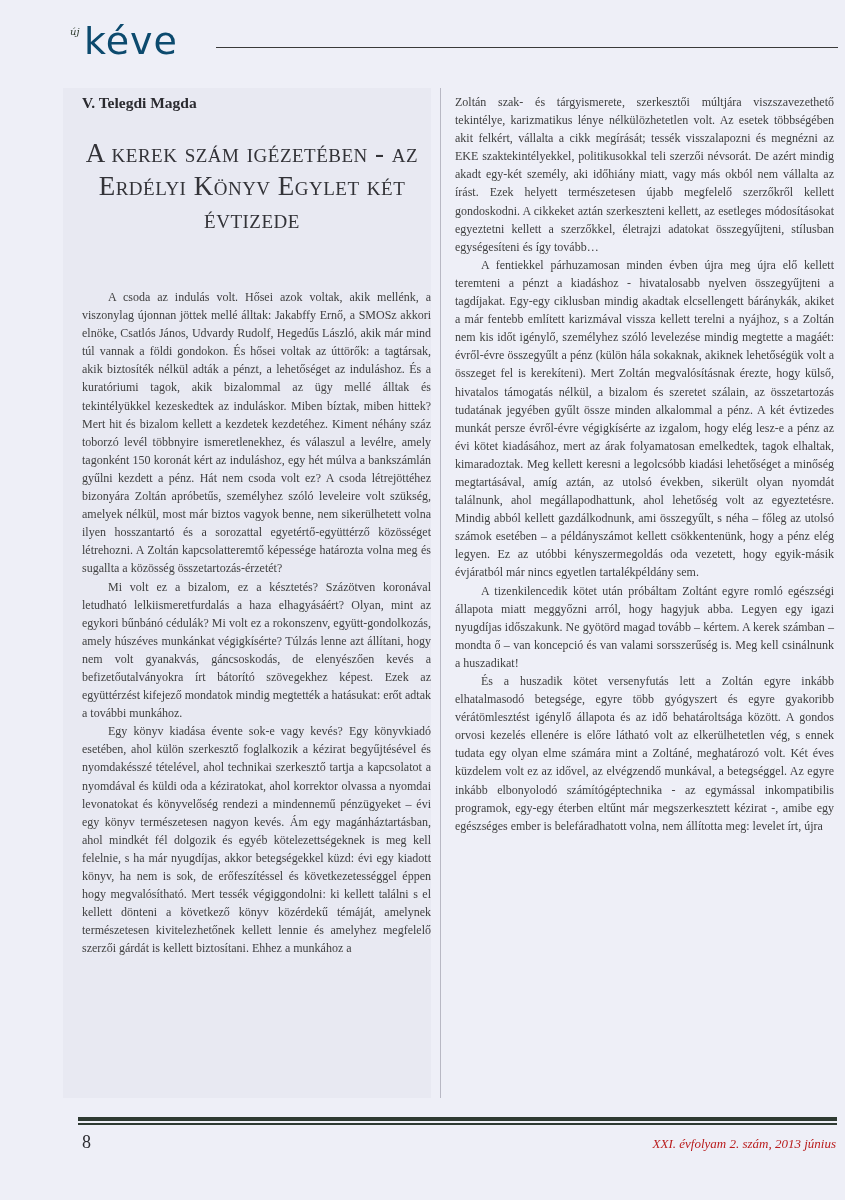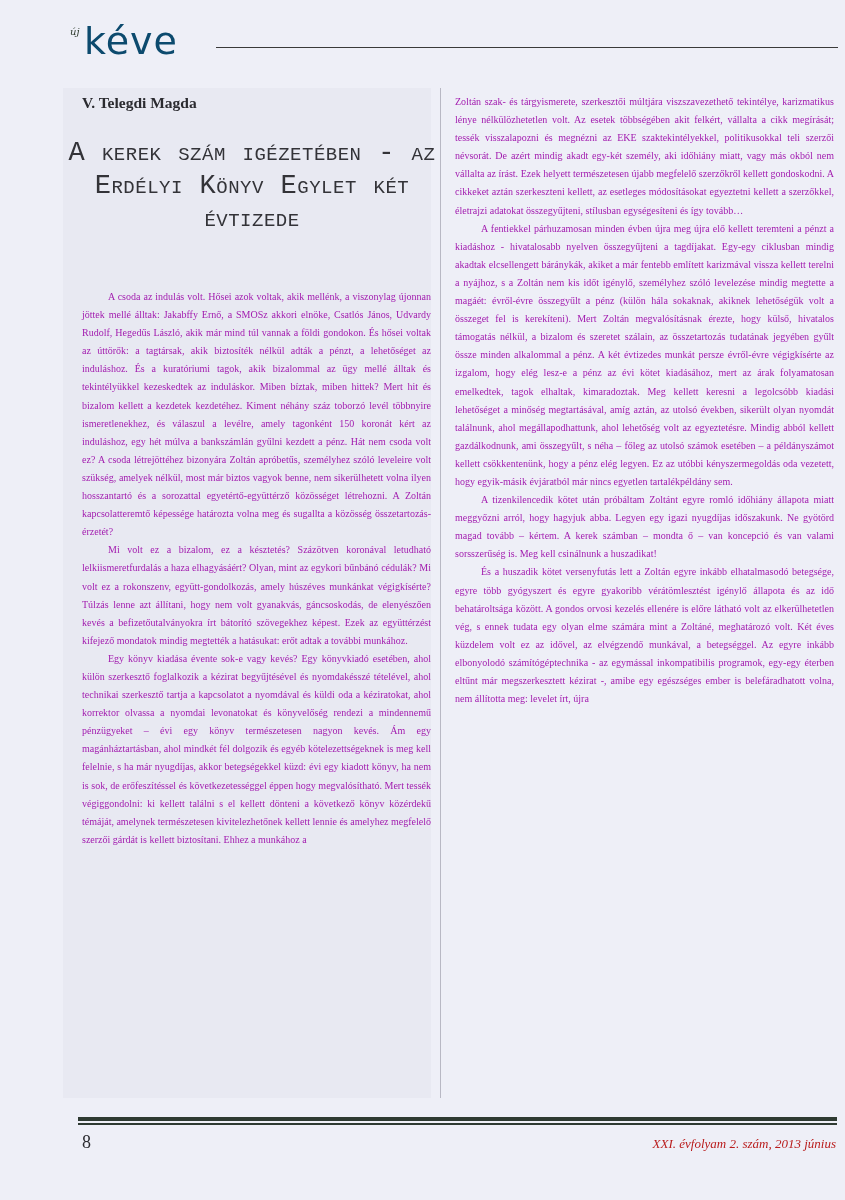--- a/index.html
+++ b/index.html
@@ -10,22 +10,22 @@
       font-family: "Liberation Serif", "DejaVu Serif", serif;
       color: #2a2a2e;
     }
     .header { position: absolute; left: 68px; top: 18px; width: 770px; height: 50px; }
     .logo-small { position: absolute; left: 2px; top: 8px; font-size: 10px; font-style: italic; color: #2d3a2d; font-family: "DejaVu Serif", serif; }
     .logo-main { position: absolute; left: 16px; top: 3px; font-size: 38px; color: #0c4a6e; font-family: "DejaVu Sans", sans-serif; letter-spacing: 1px; line-height: 40px; }
     .header-rule { position: absolute; left: 148px; top: 29px; right: 0; height: 1px; background: #3a3a3a; }
     .left-bg { position: absolute; left: 63px; top: 88px; width: 368px; height: 1010px; background: #e8e9f2; }
     .col-divider { position: absolute; left: 440px; top: 88px; width: 1px; height: 1010px; background: #b8b8c4; }
     .author { position: absolute; left: 82px; top: 94px; font-size: 15.5px; font-weight: bold; color: #2b2b30; text-align: right; }
-    .title { position: absolute; left: 66px; top: 137px; width: 372px; text-align: center; font-family: Liberation Mono, monospace; font-variant: small-caps; font-size: 27px; line-height: 33px; color: #333338; letter-spacing: 0.5px; }
-    .col { position: absolute; font-size: 10px; line-height: 18.1px; text-align: justify; color: #a21caf; }
+    .title { position: absolute; left: 66px; top: 137px; width: 372px; text-align: center; font-family: Liberation Serif, serif; font-variant: small-caps; font-size: 27px; line-height: 33px; color: #333338; letter-spacing: 0.5px; }
+    .col { position: absolute; font-size: 12px; line-height: 18.1px; text-align: justify; color: #404040; }
     .col p { margin: 0; text-indent: 26px; }
     .col p.noindent { text-indent: 0; }
     .col-left { left: 82px; top: 263px; width: 349px; margin-top: 25px; }
     .col-right { left: 455px; top: 93px; width: 379px; }
     .footer-rule-thick { position: absolute; left: 78px; right: 8px; top: 1117px; height: 4px; background: #2e3a32; }
     .footer-rule-thin { position: absolute; left: 78px; right: 8px; top: 1123px; height: 2px; background: #2e3a32; }
     .page-number { position: absolute; left: 82px; top: 1132px; font-size: 18px; color: #2b2b30; }
     .issue-info { position: absolute; right: 9px; top: 1136px; font-size: 13px; font-style: italic; color: #b91c1c; }
   </style>
 </head>
@@ -45,20 +45,20 @@
 
 <div class="col col-left">
   <p>A csoda az indulás volt. Hősei azok voltak, akik mellénk, a viszonylag újonnan jöttek mellé álltak: Jakabffy Ernő, a SMOSz akkori elnöke,  Csatlós János, Udvardy Rudolf, Hegedűs László, akik már mind túl vannak a földi gondokon. És hősei voltak az úttörők: a tagtársak, akik biztosíték nélkül adták a pénzt, a lehetőséget az induláshoz. És a kuratóriumi tagok, akik bizalommal az ügy mellé álltak és tekintélyükkel kezeskedtek az induláskor. Miben bíztak, miben hittek? Mert hit és bizalom kellett a kezdetek kezdetéhez. Kiment néhány száz toborzó levél többnyire ismeretlenekhez, és válaszul a levélre, amely tagonként 150 koronát kért az induláshoz, egy hét múlva a bankszámlán gyűlni kezdett a pénz. Hát nem csoda volt ez? A csoda létrejöttéhez bizonyára Zoltán apróbetűs, személyhez szóló leveleire volt szükség, amelyek nélkül, most már biztos vagyok benne, nem sikerülhetett volna ilyen hosszantartó és a sorozattal egyetértő-együttérző közösséget létrehozni. A Zoltán kapcsolatteremtő képessége határozta volna meg és sugallta a közösség összetartozás-érzetét?</p>
   <p>Mi volt ez a bizalom, ez a késztetés? Százötven koronával letudható lelkiismeretfurdalás a haza elhagyásáért? Olyan, mint az egykori bűnbánó cédulák? Mi volt ez a rokonszenv, együtt-gondolkozás, amely húszéves munkánkat végigkísérte? Túlzás lenne azt állítani, hogy nem volt gyanakvás, gáncsoskodás, de elenyészően kevés a befizetőutalványokra írt bátorító szövegekhez képest. Ezek az együttérzést kifejező mondatok mindig megtették a hatásukat: erőt adtak a további munkához.</p>
   <p>Egy könyv kiadása évente sok-e vagy kevés? Egy könyvkiadó esetében, ahol külön szerkesztő foglalkozik a kézirat begyűjtésével és nyomdakésszé tételével, ahol technikai szerkesztő tartja a kapcsolatot a nyomdával és küldi oda a kéziratokat, ahol korrektor olvassa a nyomdai levonatokat és könyvelőség rendezi a mindennemű pénzügyeket – évi egy könyv természetesen nagyon kevés. Ám egy magánháztartásban, ahol mindkét fél dolgozik és egyéb kötelezettségeknek is meg kell felelnie, s ha már nyugdíjas, akkor betegségekkel küzd: évi egy kiadott könyv, ha nem is sok, de erőfeszítéssel és következetességgel éppen hogy megvalósítható. Mert tessék végiggondolni: ki kellett találni s el kellett dönteni a következő könyv közérdekű témáját, amelynek természetesen kivitelezhetőnek kellett lennie és amelyhez megfelelő szerzői gárdát is kellett biztosítani. Ehhez a munkához a</p>
 </div>
 
 <div class="col col-right">
   <p class="noindent">Zoltán szak- és tárgyismerete, szerkesztői múltjára viszszavezethető tekintélye, karizmatikus lénye nélkülözhetetlen volt. Az esetek többségében akit felkért, vállalta a cikk megírását; tessék visszalapozni és megnézni az EKE szaktekintélyekkel, politikusokkal teli szerzői névsorát. De azért mindig akadt egy-két személy, aki időhiány miatt, vagy más okból nem vállalta az írást. Ezek helyett természetesen újabb megfelelő szerzőkről kellett gondoskodni. A cikkeket aztán szerkeszteni kellett, az esetleges módosításokat egyeztetni kellett a szerzőkkel, életrajzi adatokat összegyűjteni, stílusban egységesíteni és így tovább…</p>
   <p>A fentiekkel párhuzamosan minden évben újra meg újra elő kellett teremteni a pénzt a kiadáshoz - hivatalosabb nyelven összegyűjteni a tagdíjakat. Egy-egy ciklusban mindig akadtak elcsellengett báránykák, akiket a már fentebb említett  karizmával vissza kellett terelni a nyájhoz, s a Zoltán nem kis időt igénylő, személyhez szóló levelezése mindig megtette a magáét: évről-évre összegyűlt a pénz (külön hála sokaknak, akiknek lehetőségük volt a összeget fel is kerekíteni). Mert Zoltán megvalósításnak érezte, hogy külső, hivatalos  támogatás nélkül, a bizalom és szeretet szálain, az összetartozás tudatának jegyében gyűlt össze minden alkalommal a pénz. A két évtizedes munkát persze évről-évre végigkísérte az izgalom, hogy elég lesz-e a pénz az évi kötet kiadásához, mert az árak folyamatosan emelkedtek, tagok elhaltak, kimaradoztak. Meg kellett keresni a legolcsóbb kiadási lehetőséget a minőség megtartásával, amíg aztán, az utolsó években, sikerült olyan nyomdát találnunk, ahol megállapodhattunk, ahol lehetőség volt az egyeztetésre. Mindig abból kellett gazdálkodnunk, ami összegyűlt, s néha – főleg az utolsó számok esetében – a példányszámot kellett csökkentenünk, hogy a pénz elég legyen. Ez az utóbbi kényszermegoldás oda vezetett, hogy egyik-másik évjáratból már nincs egyetlen tartalékpéldány sem.</p>
-  <p>A tizenkilencedik kötet után próbáltam Zoltánt egyre romló időhiány állapota miatt meggyőzni arról, hogy hagyjuk abba. Legyen egy igazi nyugdíjas időszakunk. Ne gyötörd magad tovább – kértem. A kerek számban – mondta ő – van koncepció és van valami sorsszerűség is. Meg kell csinálnunk a huszadikat!</p>
+  <p>A tizenkilencedik kötet után próbáltam Zoltánt egyre romló egészségi állapota miatt meggyőzni arról, hogy hagyjuk abba. Legyen egy igazi nyugdíjas időszakunk. Ne gyötörd magad tovább – kértem. A kerek számban – mondta ő – van koncepció és van valami sorsszerűség is. Meg kell csinálnunk a huszadikat!</p>
   <p>És a huszadik kötet versenyfutás lett a Zoltán egyre inkább elhatalmasodó betegsége, egyre több gyógyszert és egyre gyakoribb vérátömlesztést igénylő állapota és az idő behatároltsága között. A gondos orvosi kezelés ellenére is előre látható volt az elkerülhetetlen vég, s ennek tudata egy olyan elme számára mint a Zoltáné, meghatározó volt. Két éves küzdelem volt ez az idővel, az elvégzendő munkával, a betegséggel. Az egyre inkább elbonyolodó számítógéptechnika - az egymással inkompatibilis programok, egy-egy éterben eltűnt már megszerkesztett kézirat -, amibe  egy egészséges ember is belefáradhatott volna, nem állította meg: levelet írt, újra</p>
 </div>
 
 <div class="footer-rule-thick"></div>
 <div class="footer-rule-thin"></div>
 <div class="page-number">8</div>
 <div class="issue-info">XXI. évfolyam 2. szám, 2013 június</div>
 
 </body></html>

